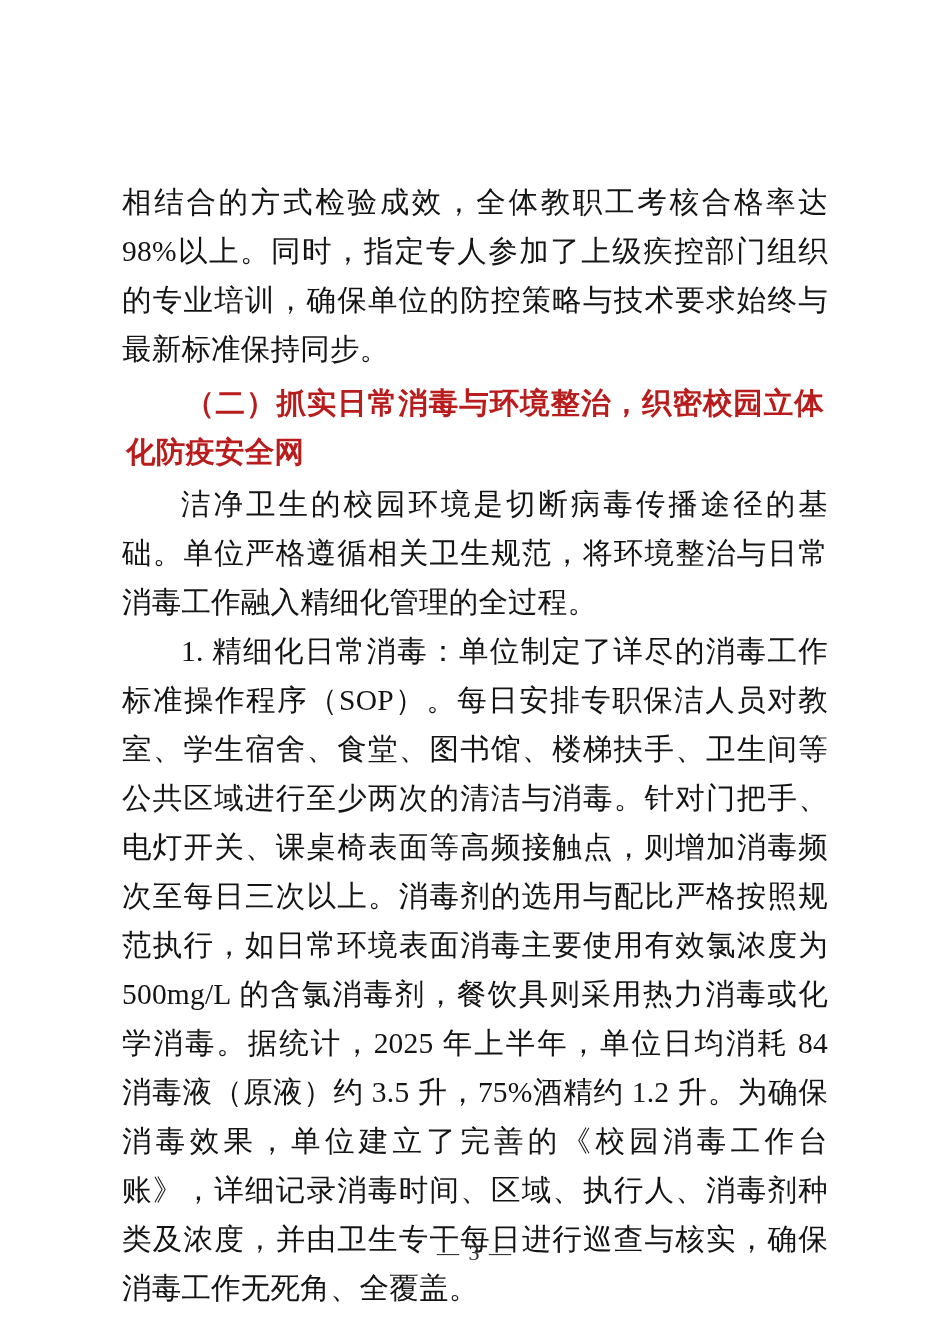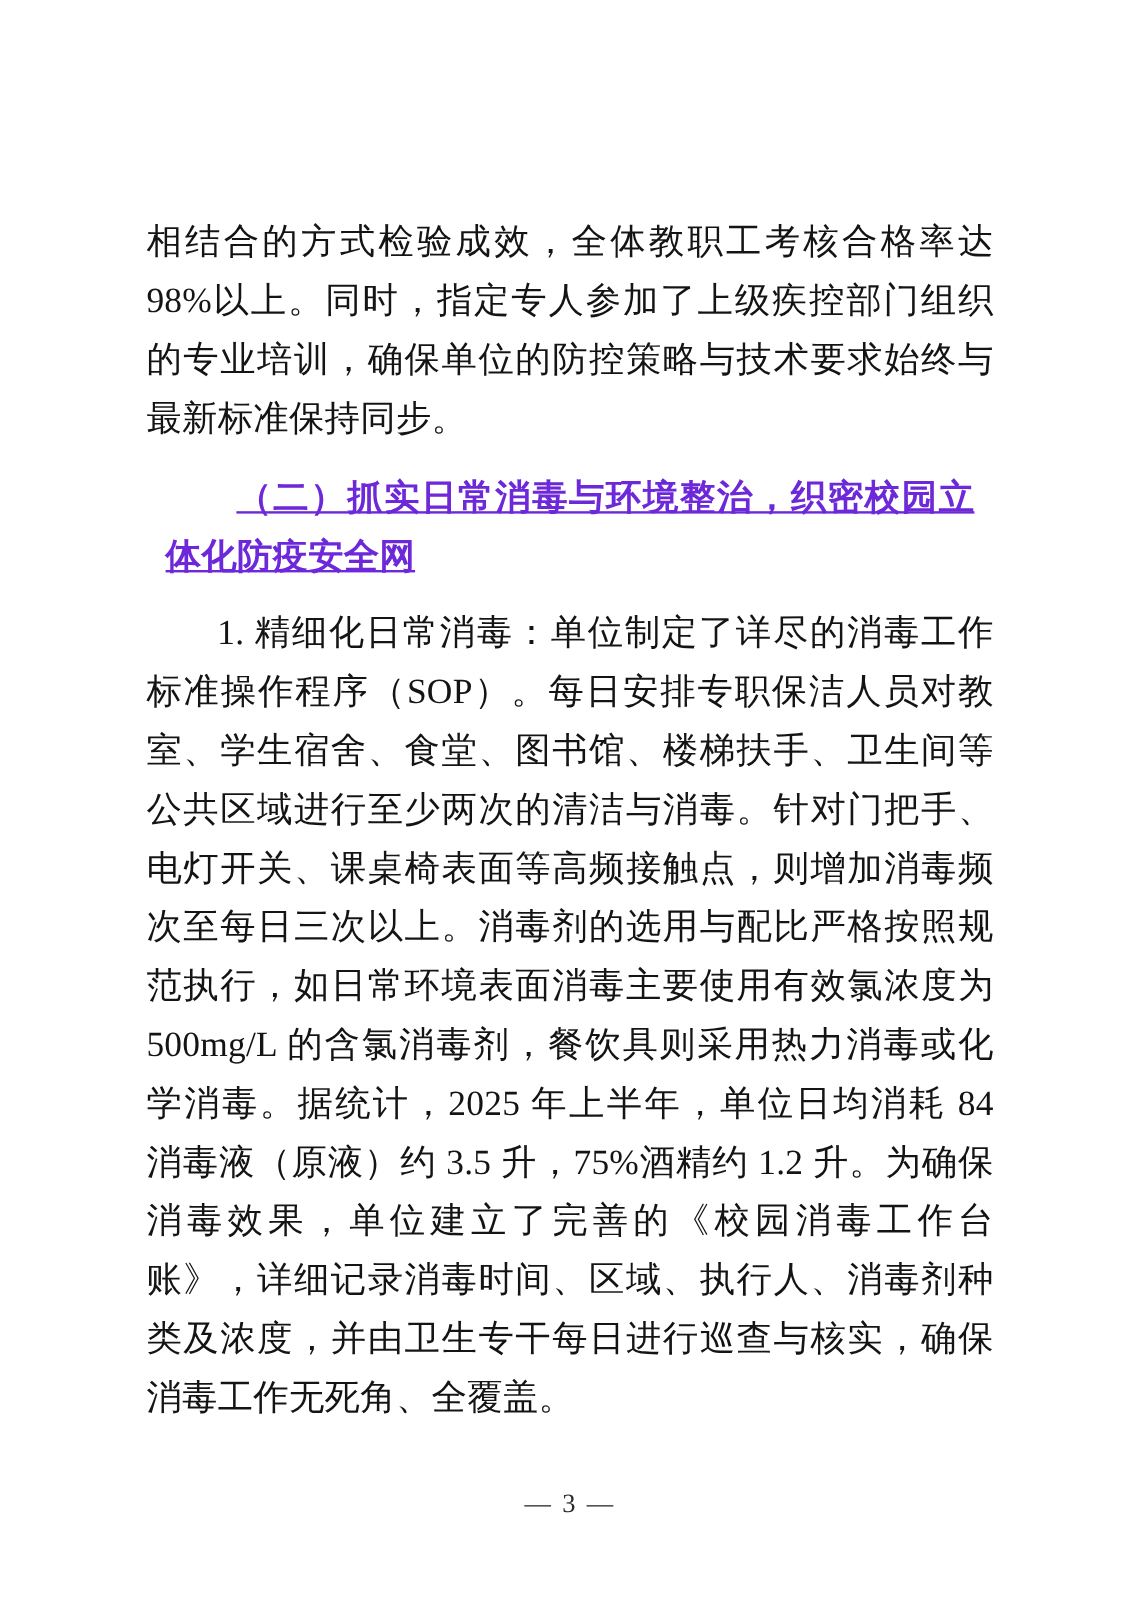--- a/index.html
+++ b/index.html
@@ -52,24 +52,23 @@
 
   
   .heading {
     font-family: "Liberation Sans", "DejaVu Sans", sans-serif;
     font-size: 29.5px;
     line-height: 49px;
     font-weight: 700;
     text-align: justify;
     text-justify: inter-character;
     text-indent: 59px;
-    margin: 16px;
+    margin: 4px;
     letter-spacing: 0.2px;
-    color: #6d28d9;
-    text-decoration: underline;
+    color: #b91c1c;
   }
 
   .footer {
     position: absolute;
     left: 0;
     top: 1238px;
     width: 950px;
     text-align: center;
     font-family: "Liberation Serif", "DejaVu Serif", serif;
     font-size: 22px;
@@ -82,20 +81,21 @@
 <body>
 
 <div class="page">
 
   <div class="content">
 
     <p class="para">相结合的方式检验成效，全体教职工考核合格率达 98%以上。同时，指定专人参加了上级疾控部门组织的专业培训，确保单位的防控策略与技术要求始终与最新标准保持同步。</p>
 
     <h2 class="heading">（二）抓实日常消毒与环境整治，织密校园立体化防疫安全网</h2>
 
+    <p class="para indent">洁净卫生的校园环境是切断病毒传播途径的基础。单位严格遵循相关卫生规范，将环境整治与日常消毒工作融入精细化管理的全过程。</p>
 
     <p class="para indent">1. 精细化日常消毒：单位制定了详尽的消毒工作标准操作程序（SOP）。每日安排专职保洁人员对教室、学生宿舍、食堂、图书馆、楼梯扶手、卫生间等公共区域进行至少两次的清洁与消毒。针对门把手、电灯开关、课桌椅表面等高频接触点，则增加消毒频次至每日三次以上。消毒剂的选用与配比严格按照规范执行，如日常环境表面消毒主要使用有效氯浓度为 500mg/L 的含氯消毒剂，餐饮具则采用热力消毒或化学消毒。据统计，2025 年上半年，单位日均消耗 84 消毒液（原液）约 3.5 升，75%酒精约 1.2 升。为确保消毒效果，单位建立了完善的《校园消毒工作台账》，详细记录消毒时间、区域、执行人、消毒剂种类及浓度，并由卫生专干每日进行巡查与核实，确保消毒工作无死角、全覆盖。</p>
 
   </div>
 
   <div class="footer">— 3 —</div>
 
 </div>
 
 </body></html>

